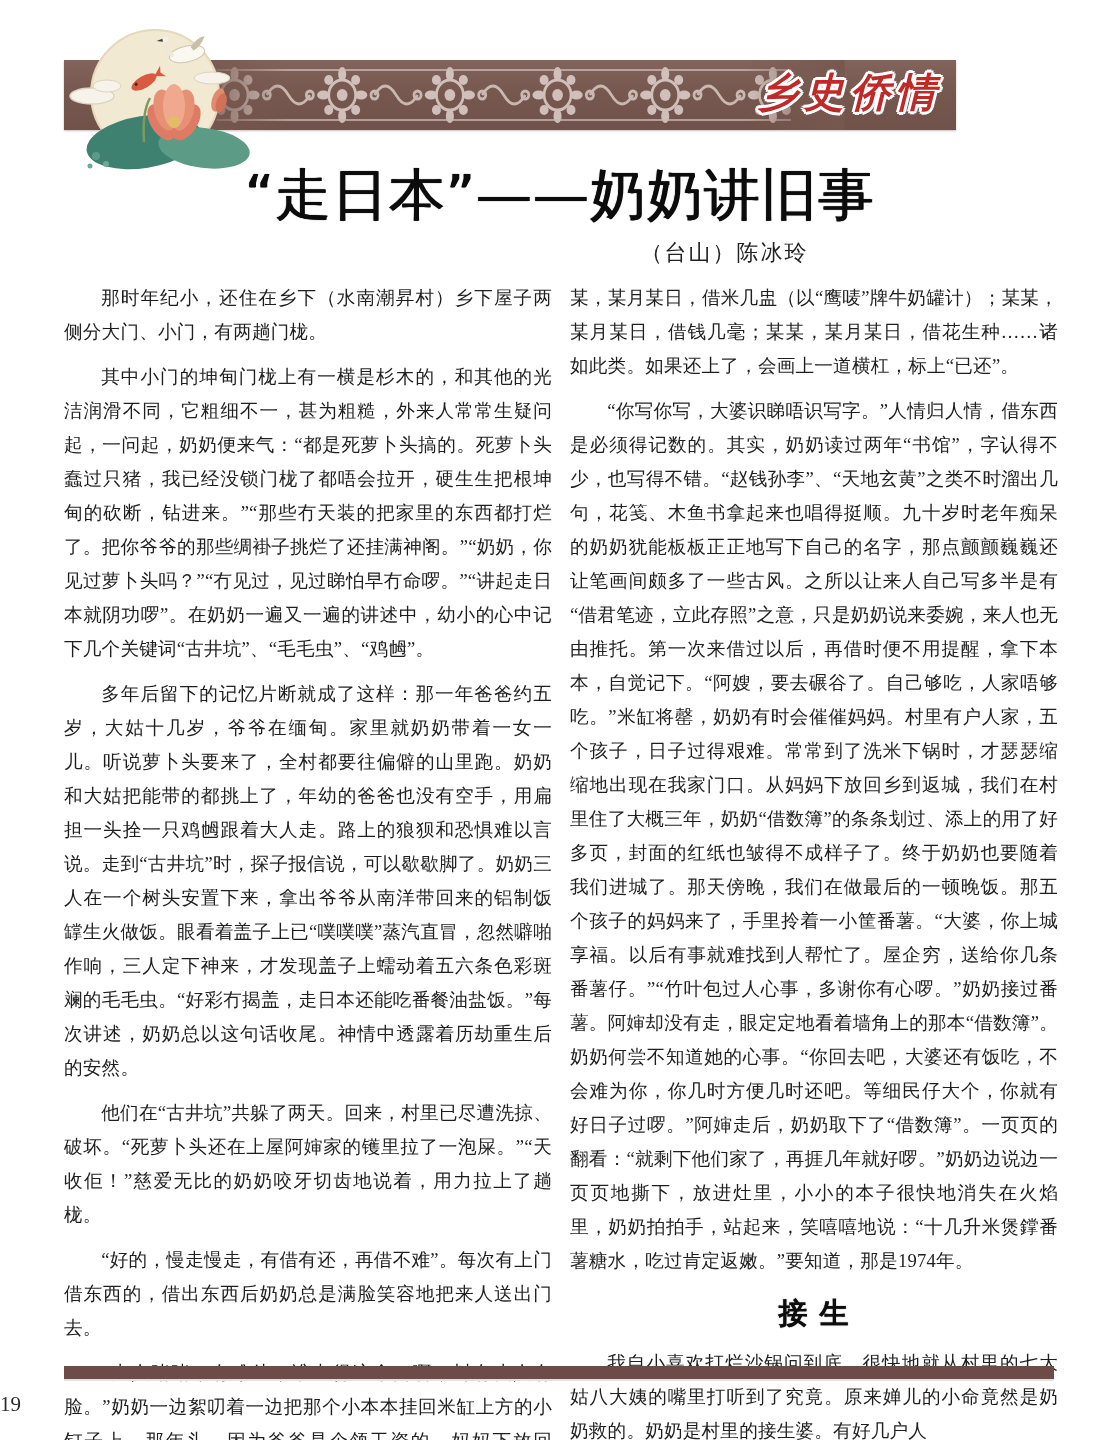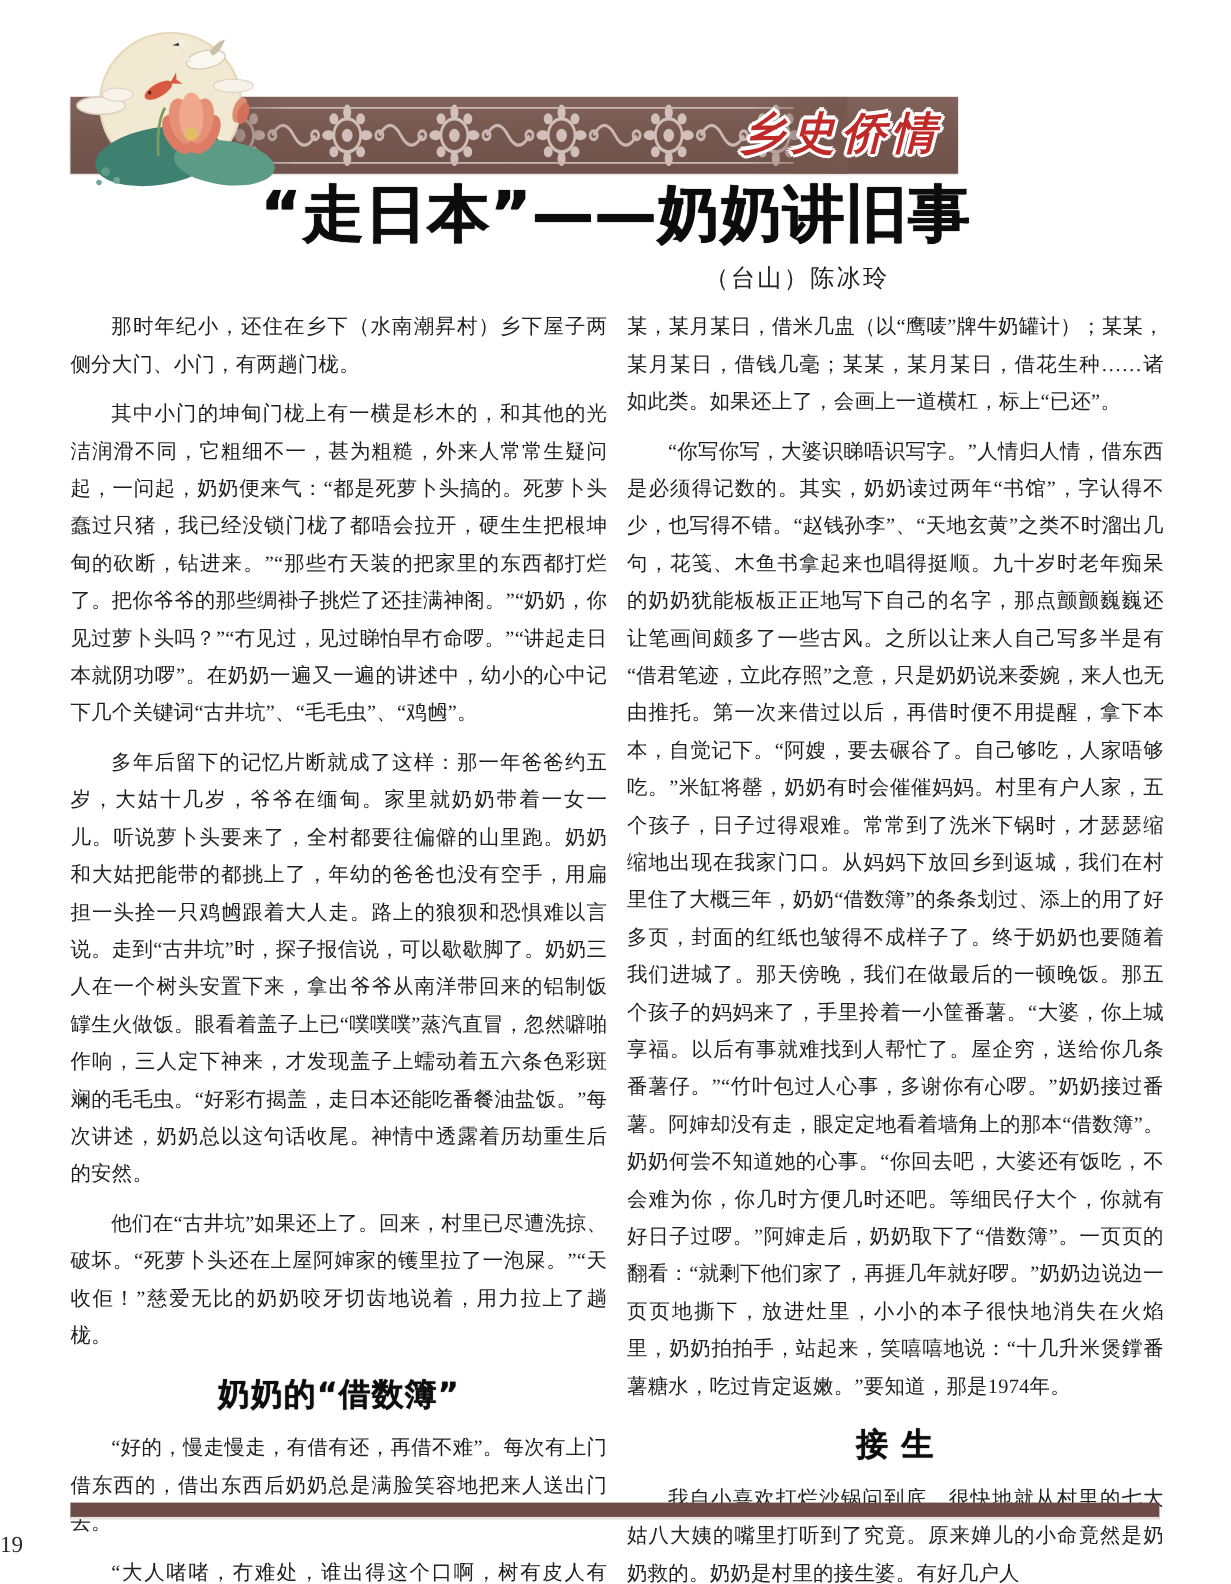--- a/index.html
+++ b/index.html
@@ -6,43 +6,42 @@
   .page{
     position:relative;
     width:1119px;height:1440px;
     background:#ffffff;
     overflow:hidden;
     font-family:"Liberation Serif","DejaVu Serif",serif;
     color:#1d1d1d;
   }
   
   .band{
-    position:absolute;left:64px;top:60px;width:807px;height:70px;
+    position:absolute;left:64px;top:60px;width:892px;height:70px;
     background:linear-gradient(180deg,#82645d 0%,#77584f 45%,#6f524b 100%);
     box-shadow:0 1px 2px rgba(0,0,0,.25);
-    margin-top:28px;
   }
   .band svg{position:absolute;left:0;top:0;width:100%;height:100%;}
   .topic{
     position:absolute;right:14px;top:50%;transform:translateY(-54%);
     font-family:"DejaVu Sans","Liberation Sans",sans-serif;
     font-weight:bold;font-style:italic;
     font-size:40px;letter-spacing:6px;color:#bf2a28;
     text-shadow:
       -2px -2px 0 #fff, 2px -2px 0 #fff, -2px 2px 0 #fff, 2px 2px 0 #fff,
       -3px 0 0 #fff, 3px 0 0 #fff, 0 -3px 0 #fff, 0 3px 0 #fff;
     white-space:nowrap;
   }
   .floral{position:absolute;left:52px;top:16px;width:210px;height:160px;}
   
   .title{
     position:absolute;left:0;top:158px;width:100%;
     text-align:center;margin:0;
     font-family:"DejaVu Sans","Liberation Sans",sans-serif;
-    font-weight:700;font-size:56px;letter-spacing:1px;color:#0c0c0c;
+    font-weight:400;font-size:56px;letter-spacing:1px;color:#0c0c0c;
     text-shadow:0 0 1px #0c0c0c,1px 0 0 #0c0c0c;
     white-space:nowrap;
   }
   .author{
     position:absolute;left:0;top:238px;width:100%;
     text-align:center;font-size:22px;color:#222;
     transform:translateX(165px);
     letter-spacing:2px;
   }
   
@@ -182,22 +181,21 @@
   </svg>
 
   <h1 class="title">“走日本”——奶奶讲旧事</h1>
   <div class="author">（台山）陈冰玲</div>
 
   <main class="columns">
     <section class="col">
       <p>那时年纪小，还住在乡下（水南潮昇村）乡下屋子两侧分大门、小门，有两趟门栊。</p>
       <p>其中小门的坤甸门栊上有一横是杉木的，和其他的光洁润滑不同，它粗细不一，甚为粗糙，外来人常常生疑问起，一问起，奶奶便来气：“都是死萝卜头搞的。死萝卜头蠢过只猪，我已经没锁门栊了都唔会拉开，硬生生把根坤甸的砍断，钻进来。”“那些冇天装的把家里的东西都打烂了。把你爷爷的那些绸褂子挑烂了还挂满神阁。”“奶奶，你见过萝卜头吗？”“冇见过，见过睇怕早冇命啰。”“讲起走日本就阴功啰”。在奶奶一遍又一遍的讲述中，幼小的心中记下几个关键词“古井坑”、“毛毛虫”、“鸡乸”。</p>
       <p>多年后留下的记忆片断就成了这样：那一年爸爸约五岁，大姑十几岁，爷爷在缅甸。家里就奶奶带着一女一儿。听说萝卜头要来了，全村都要往偏僻的山里跑。奶奶和大姑把能带的都挑上了，年幼的爸爸也没有空手，用扁担一头拴一只鸡乸跟着大人走。路上的狼狈和恐惧难以言说。走到“古井坑”时，探子报信说，可以歇歇脚了。奶奶三人在一个树头安置下来，拿出爷爷从南洋带回来的铝制饭罉生火做饭。眼看着盖子上已“噗噗噗”蒸汽直冒，忽然噼啪作响，三人定下神来，才发现盖子上蠕动着五六条色彩斑斓的毛毛虫。“好彩冇揭盖，走日本还能吃番餐油盐饭。”每次讲述，奶奶总以这句话收尾。神情中透露着历劫重生后的安然。</p>
-      <p>他们在“古井坑”如果还上了。回来，村里已尽遭洗掠、破坏。“死萝卜头还在上屋阿婶家的镬里拉了一泡屎。”“天收佢！”慈爱无比的奶奶咬牙切齿地说着，用力拉上了趟栊。</p>
-      <h2>奶奶的“借数簿”</h2>
+      <p>他们在“古井坑”共躲了两天。回来，村里已尽遭洗掠、破坏。“死萝卜头还在上屋阿婶家的镬里拉了一泡屎。”“天收佢！”慈爱无比的奶奶咬牙切齿地说着，用力拉上了趟栊。</p>
       <p>“好的，慢走慢走，有借有还，再借不难”。每次有上门借东西的，借出东西后奶奶总是满脸笑容地把来人送出门去。</p>
       <p>“大人啫啫，冇难处，谁出得这个口啊，树有皮人有脸。”奶奶一边絮叨着一边把那个小本本挂回米缸上方的小钉子上。那年头，因为爸爸是个领工资的，妈妈下放回乡，每个月可以领若干粮票，再加上爷爷和大姑“走水路”捎回的一些侨汇。我家在村里还算是个小富人家。来找奶奶的人借的多是米或钱。那可是金贵东西，得记下来。小本本内页是香港寄东西回来用的棕色包装纸，奶奶把它裁成了十公分左右正方的一页页，封面是一张红纸，写着“借数簿”。</p>
       <p>翻开里面，会有笔迹不一的记录：大致是：某</p>
     </section>
     <section class="col">
       <p class="cont">某，某月某日，借米几盅（以“鹰唛”牌牛奶罐计）；某某，某月某日，借钱几毫；某某，某月某日，借花生种……诸如此类。如果还上了，会画上一道横杠，标上“已还”。</p>
       <p>“你写你写，大婆识睇唔识写字。”人情归人情，借东西是必须得记数的。其实，奶奶读过两年“书馆”，字认得不少，也写得不错。“赵钱孙李”、“天地玄黄”之类不时溜出几句，花笺、木鱼书拿起来也唱得挺顺。九十岁时老年痴呆的奶奶犹能板板正正地写下自己的名字，那点颤颤巍巍还让笔画间颇多了一些古风。之所以让来人自己写多半是有“借君笔迹，立此存照”之意，只是奶奶说来委婉，来人也无由推托。第一次来借过以后，再借时便不用提醒，拿下本本，自觉记下。“阿嫂，要去碾谷了。自己够吃，人家唔够吃。”米缸将罄，奶奶有时会催催妈妈。村里有户人家，五个孩子，日子过得艰难。常常到了洗米下锅时，才瑟瑟缩缩地出现在我家门口。从妈妈下放回乡到返城，我们在村里住了大概三年，奶奶“借数簿”的条条划过、添上的用了好多页，封面的红纸也皱得不成样子了。终于奶奶也要随着我们进城了。那天傍晚，我们在做最后的一顿晚饭。那五个孩子的妈妈来了，手里拎着一小筐番薯。“大婆，你上城享福。以后有事就难找到人帮忙了。屋企穷，送给你几条番薯仔。”“竹叶包过人心事，多谢你有心啰。”奶奶接过番薯。阿婶却没有走，眼定定地看着墙角上的那本“借数簿”。奶奶何尝不知道她的心事。“你回去吧，大婆还有饭吃，不会难为你，你几时方便几时还吧。等细民仔大个，你就有好日子过啰。”阿婶走后，奶奶取下了“借数簿”。一页页的翻看：“就剩下他们家了，再捱几年就好啰。”奶奶边说边一页页地撕下，放进灶里，小小的本子很快地消失在火焰里，奶奶拍拍手，站起来，笑嘻嘻地说：“十几升米煲鐣番薯糖水，吃过肯定返嫩。”要知道，那是1974年。</p>
       <h2>接 生</h2>
       <p>我自小喜欢打烂沙锅问到底。很快地就从村里的七大姑八大姨的嘴里打听到了究竟。原来婵儿的小命竟然是奶奶救的。奶奶是村里的接生婆。有好几户人</p>
     </section>

